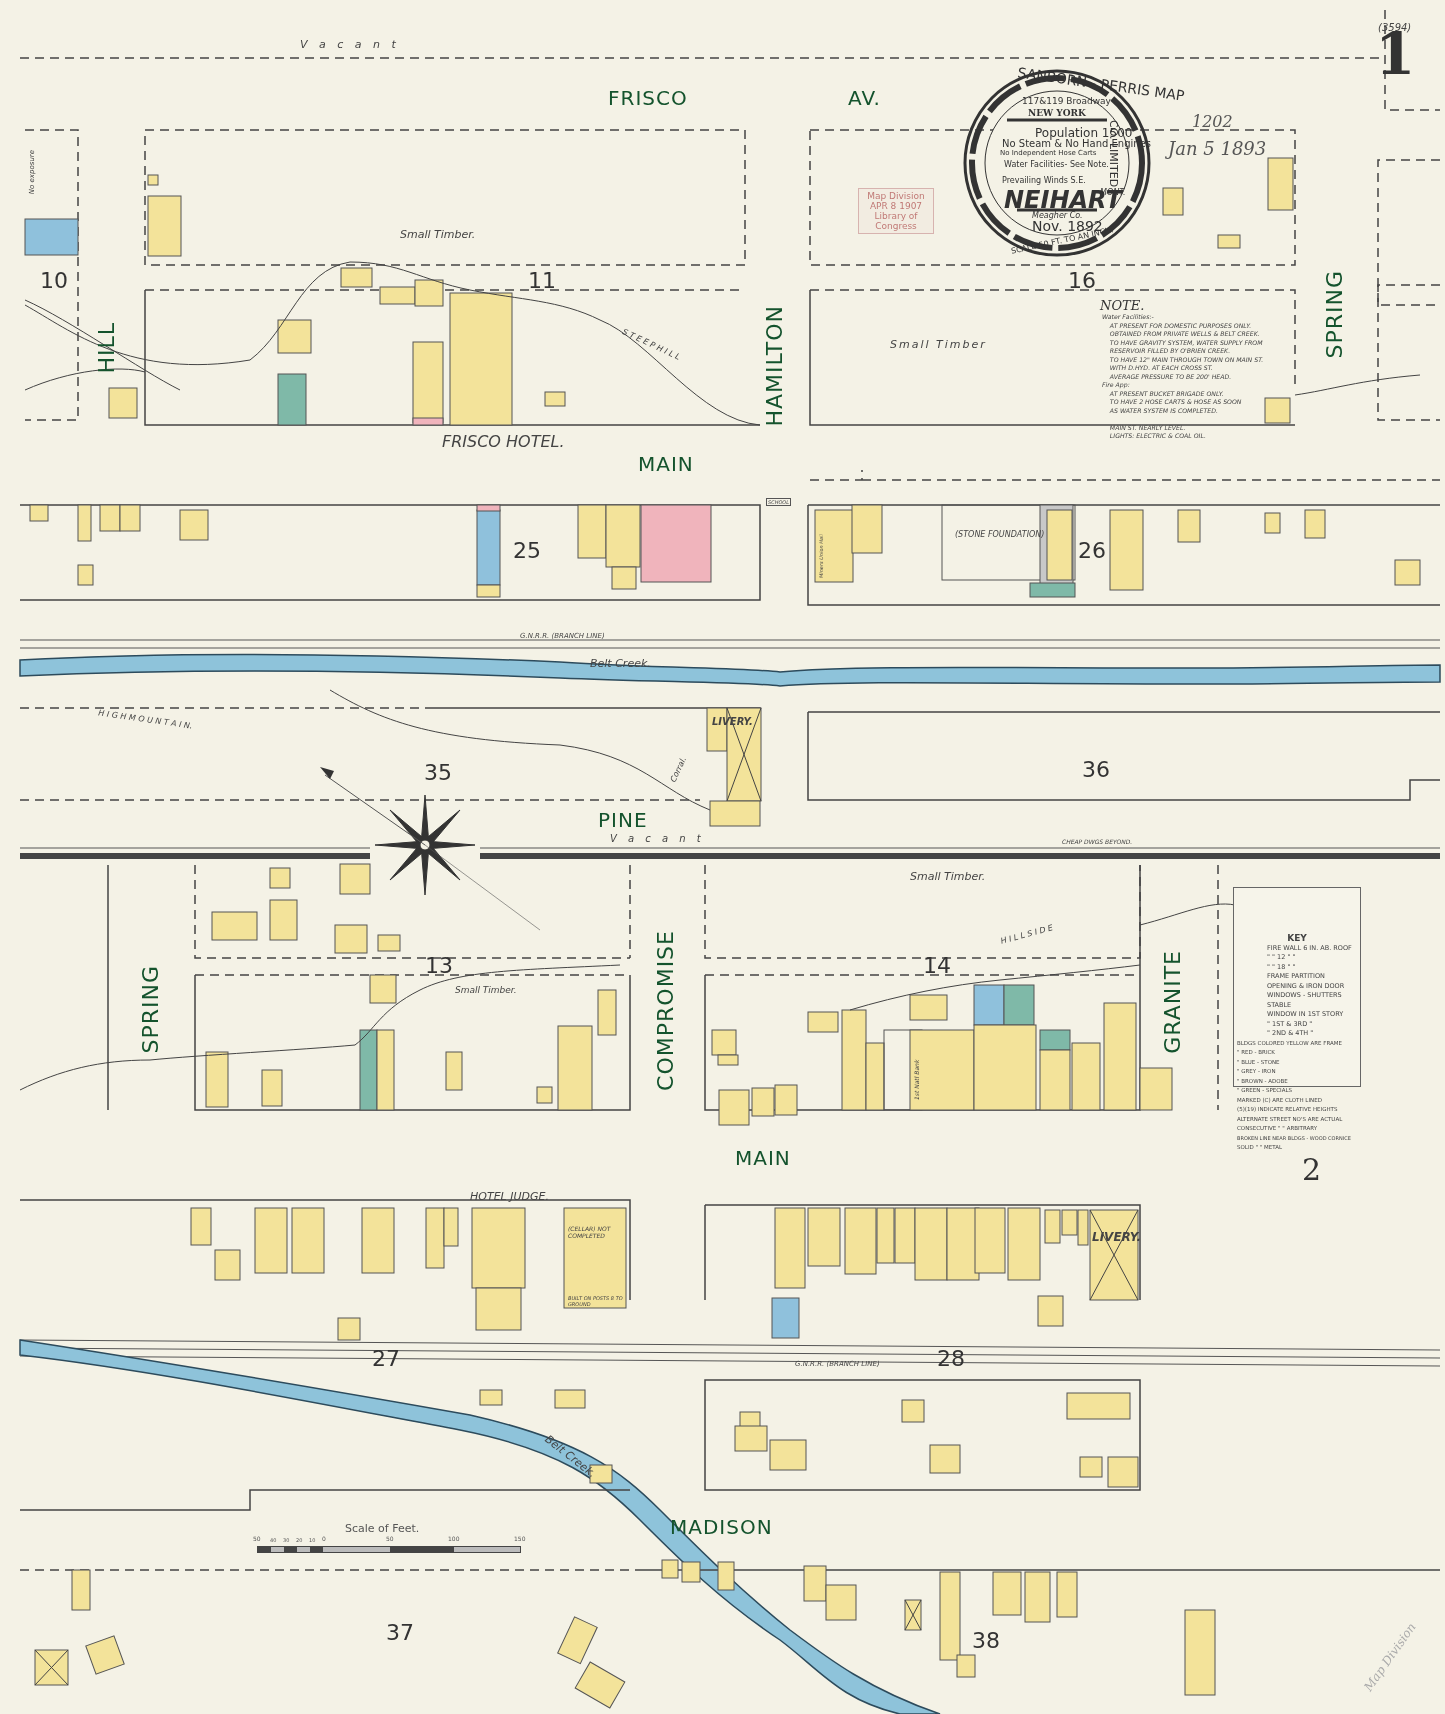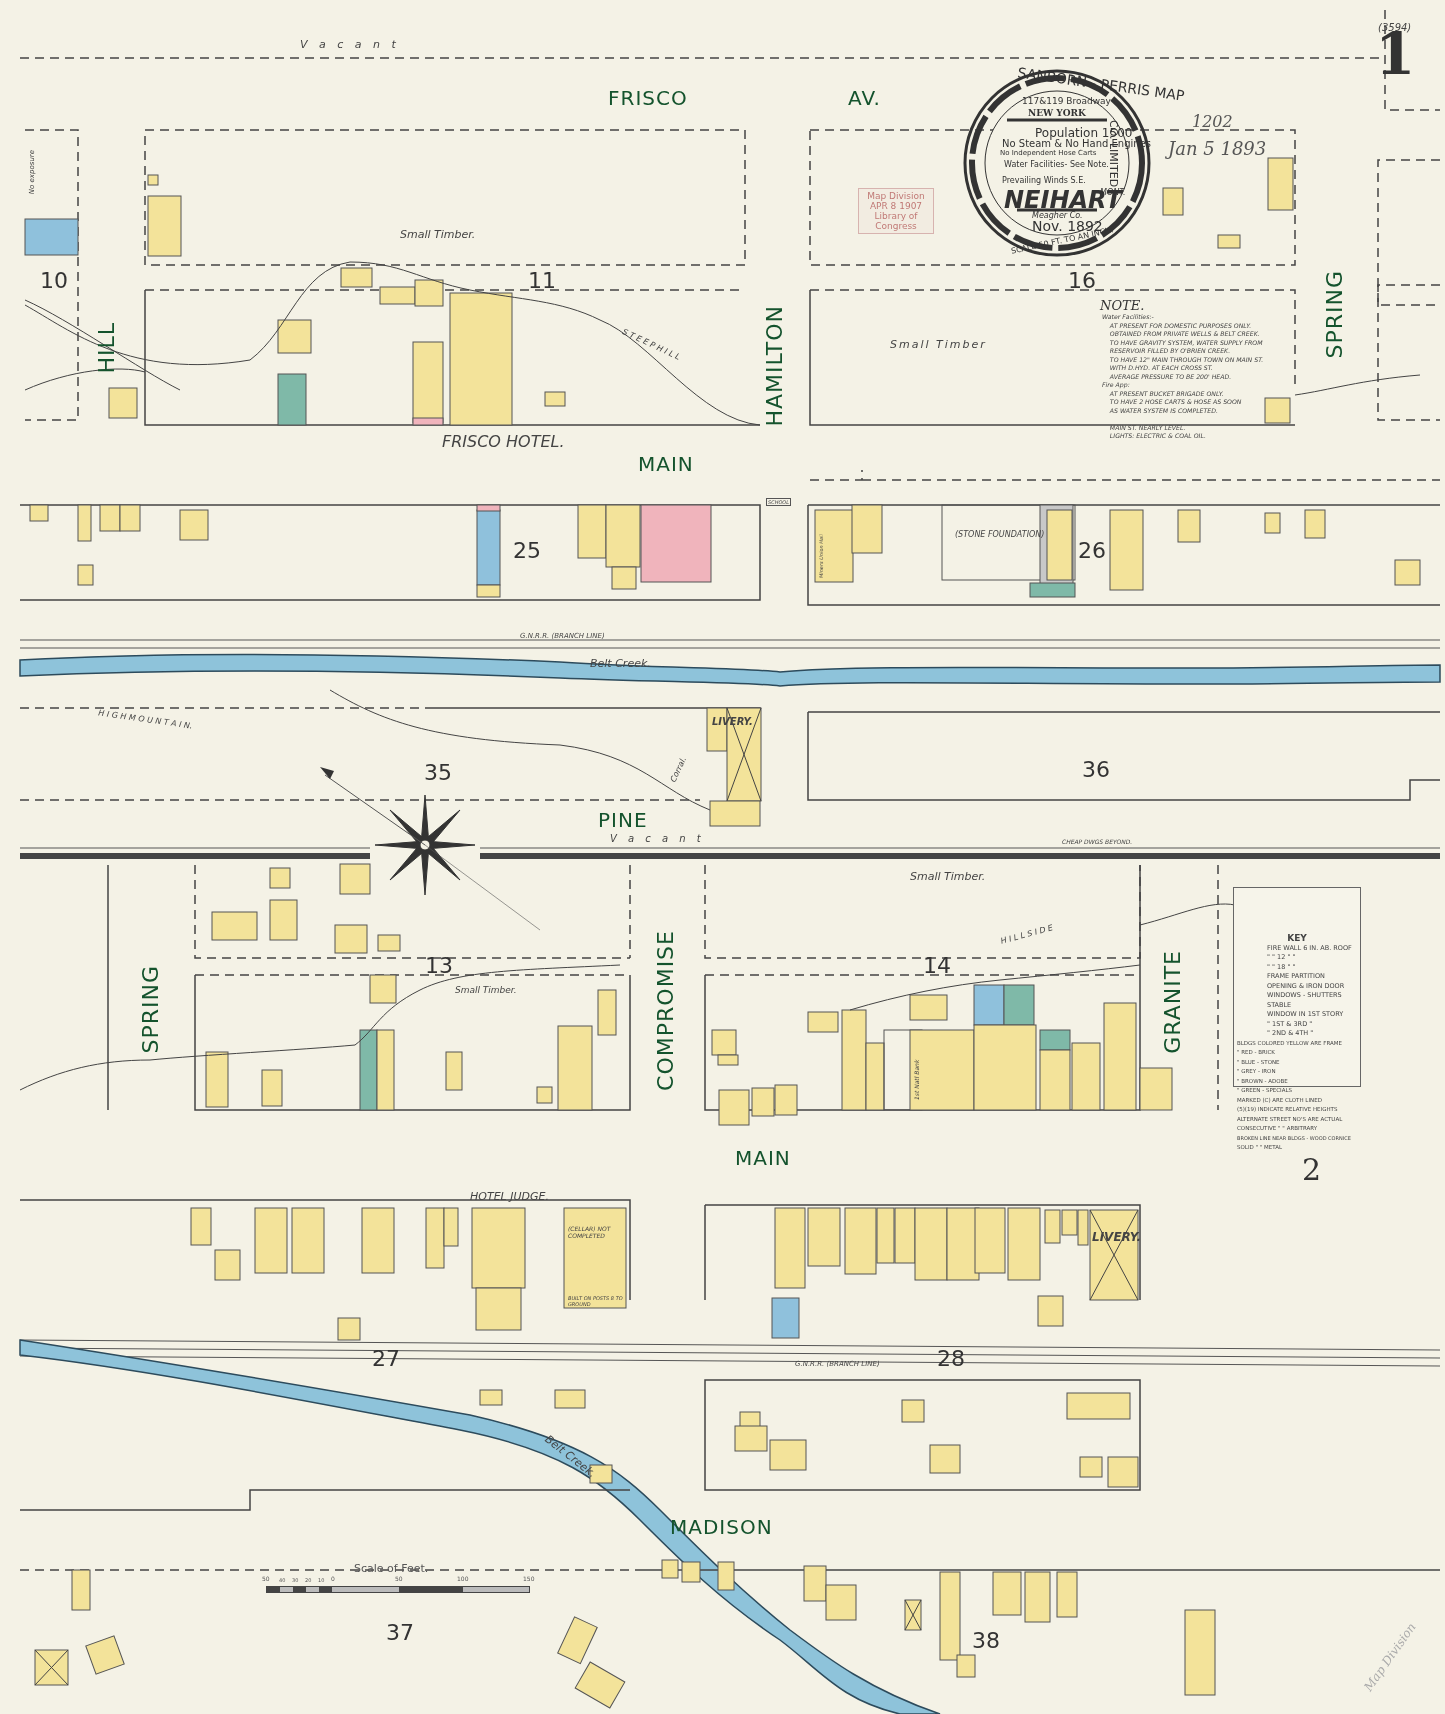--- a/index.html
+++ b/index.html
@@ -10,21 +10,21 @@
     .street.v{writing-mode:vertical-rl;transform:rotate(180deg);font-size:22px;}
     .block-num{position:absolute;font-family:"DejaVu Sans",sans-serif;font-size:22px;color:#333;}
     .note{position:absolute;font-family:"DejaVu Sans",sans-serif;font-style:italic;font-size:8px;line-height:11.5px;color:#444;white-space:pre;}
     .key{position:absolute;left:1233px;top:887px;width:128px;height:200px;border:1px solid #666;background:#f6f4ea;font-size:6.5px;line-height:9.5px;font-family:"DejaVu Sans",sans-serif;color:#444;padding:2px 3px;box-sizing:border-box;}
     .key .kt{text-align:center;font-size:9px;font-weight:bold;margin-top:44px;}
     .key .row{white-space:nowrap;}
     .seal{position:absolute;left:962px;top:68px;width:190px;height:190px;}
     .seal-text{position:absolute;font-family:"DejaVu Sans",sans-serif;color:#333;white-space:nowrap;}
     .sheet-num{position:absolute;left:1375px;top:20px;font-family:"DejaVu Serif",serif;font-size:58px;font-weight:bold;color:#333;}
     .sheet-code{position:absolute;left:1378px;top:22px;font-size:10px;font-style:italic;color:#444;}
-    .scale{position:absolute;left:262px;top:1522px;width:290px;height:50px;font-size:10px;color:#555;margin-top:40px;}
+    .scale{position:absolute;left:253px;top:1522px;width:290px;height:50px;font-size:10px;color:#555;}
     .stamp{position:absolute;font-size:9px;color:#a44;opacity:.7;border:1px solid #c99;padding:2px;text-align:center;background:rgba(230,200,200,.2);}
     .handwritten{position:absolute;font-family:"DejaVu Serif",serif;font-style:italic;color:#555;font-size:16px;}
     .label{position:absolute;font-family:"DejaVu Sans",sans-serif;font-style:italic;font-size:11px;color:#444;white-space:nowrap;}
   </style>
 </head>
 <body>
 
 <svg id="map" width="1445" height="1714" viewBox="0 0 1445 1714" xmlns="http://www.w3.org/2000/svg">
   <defs>
     <style>

